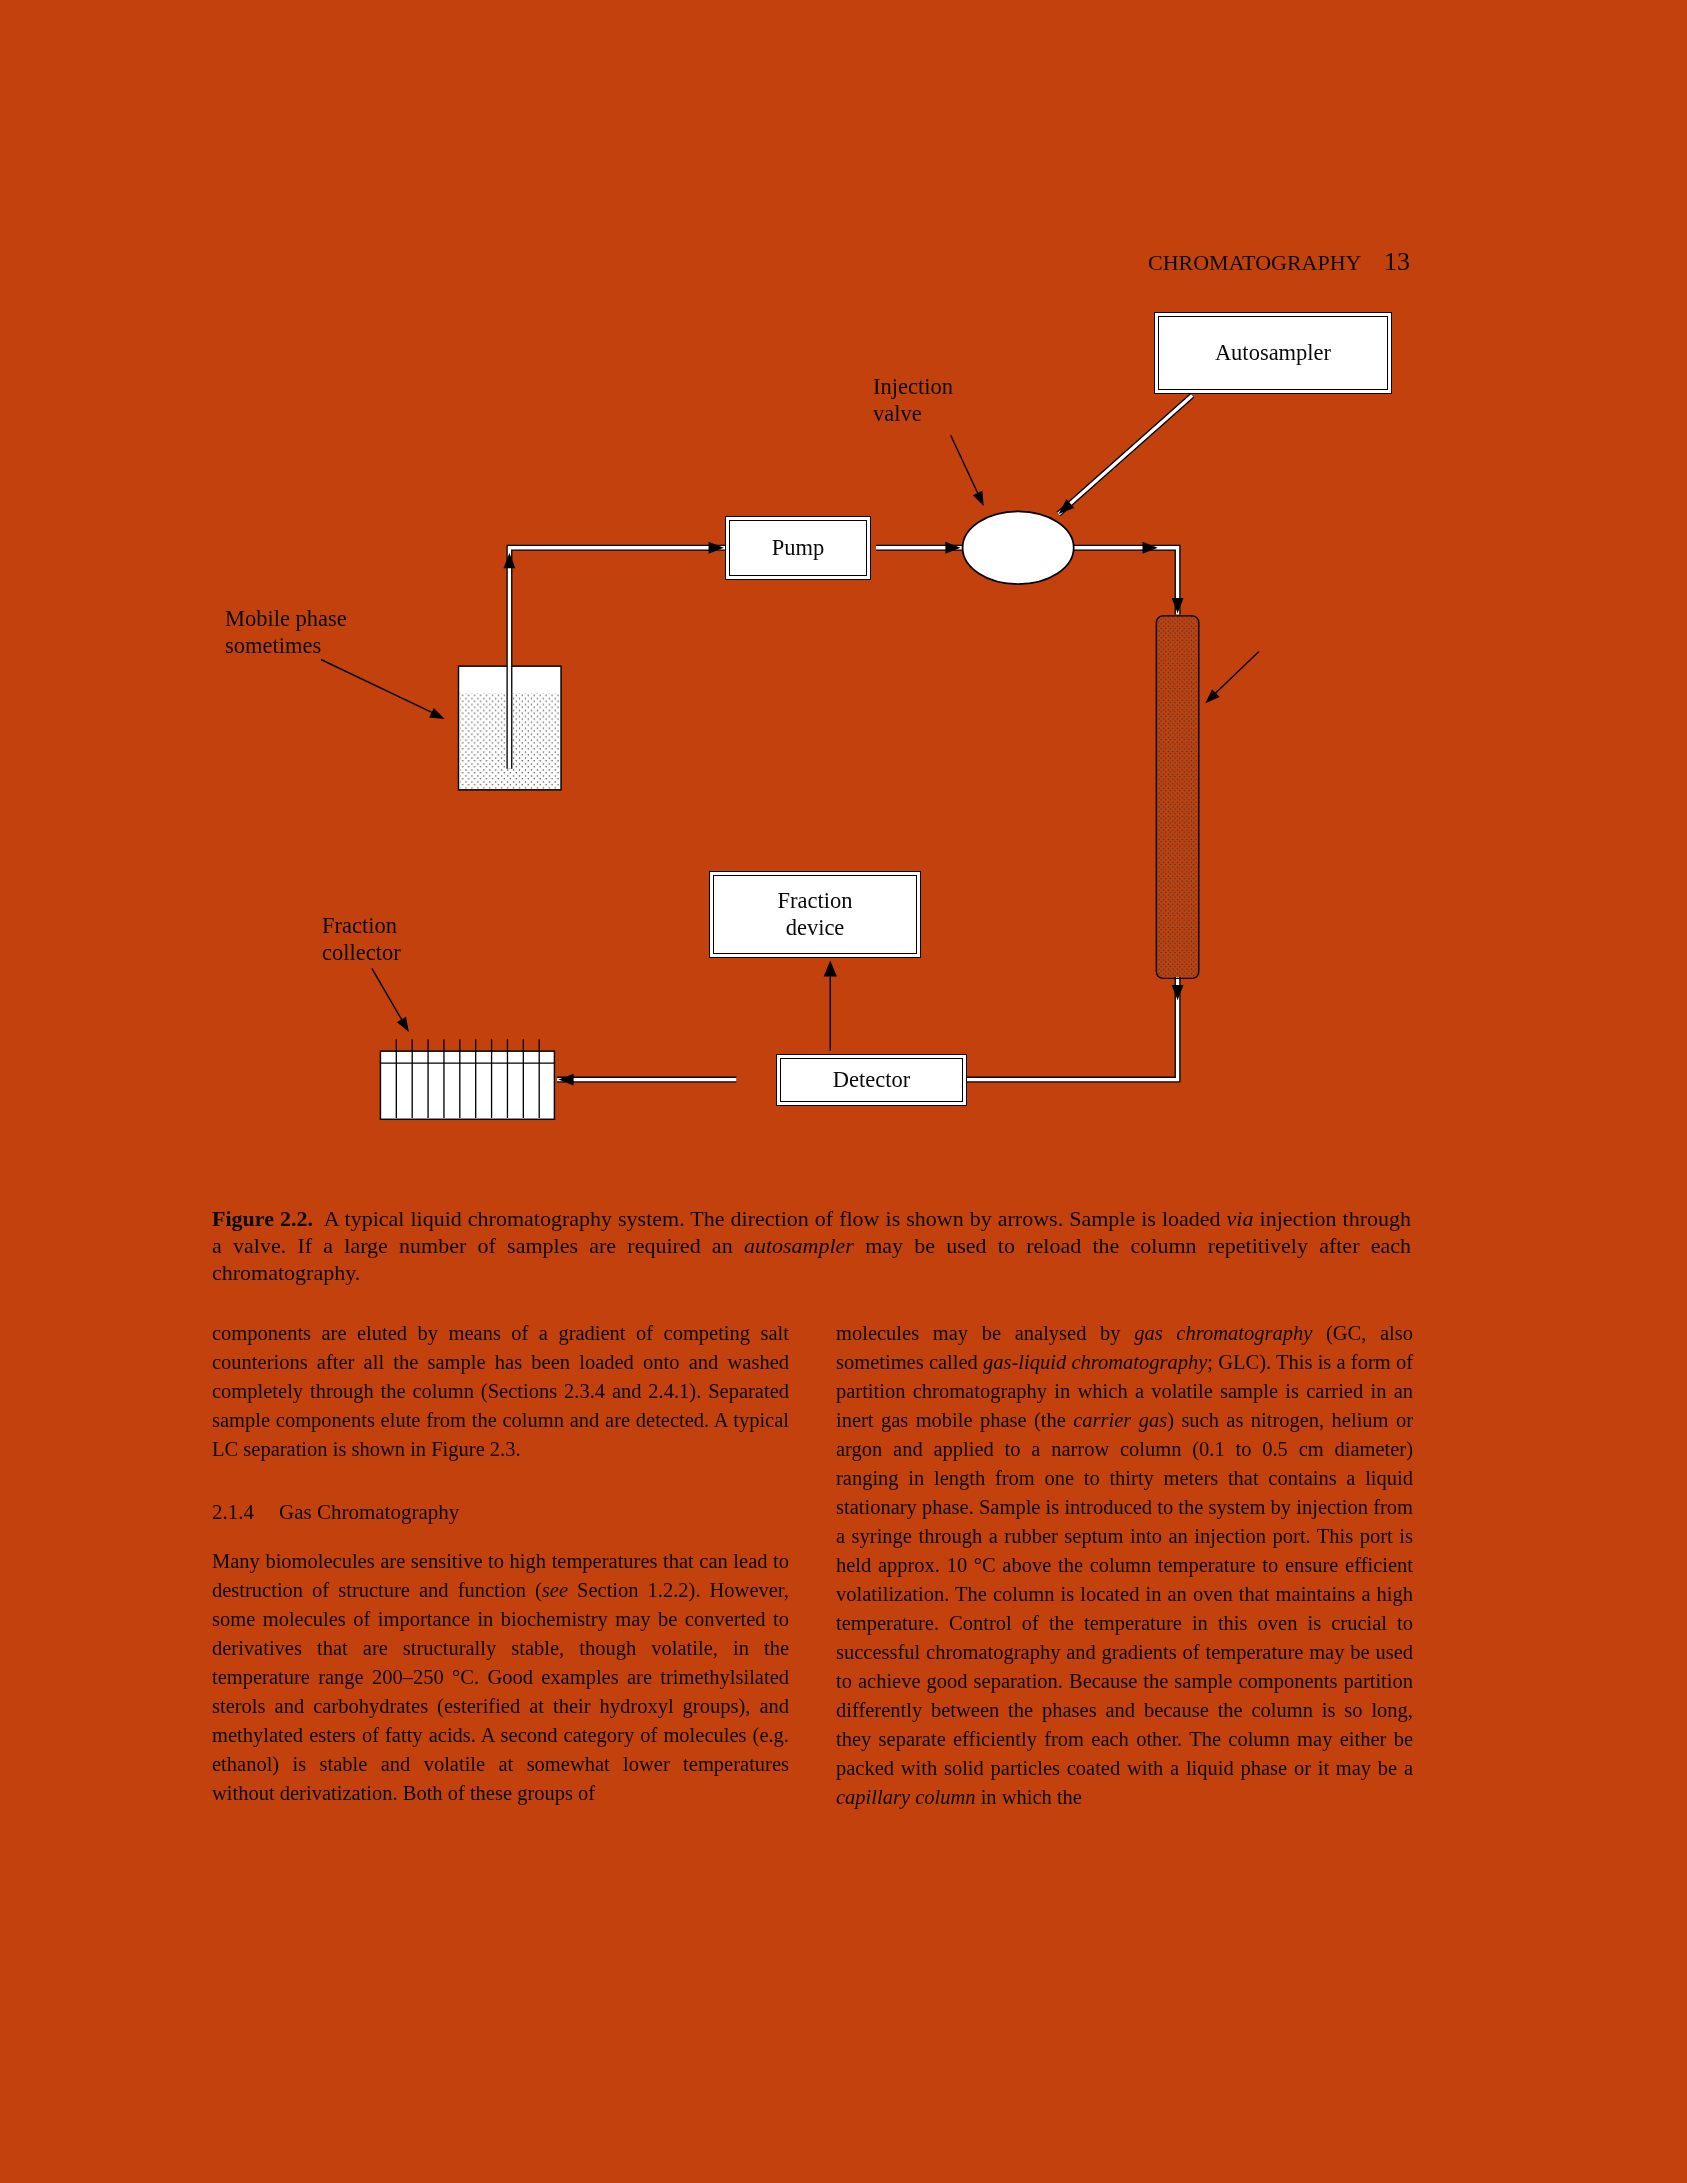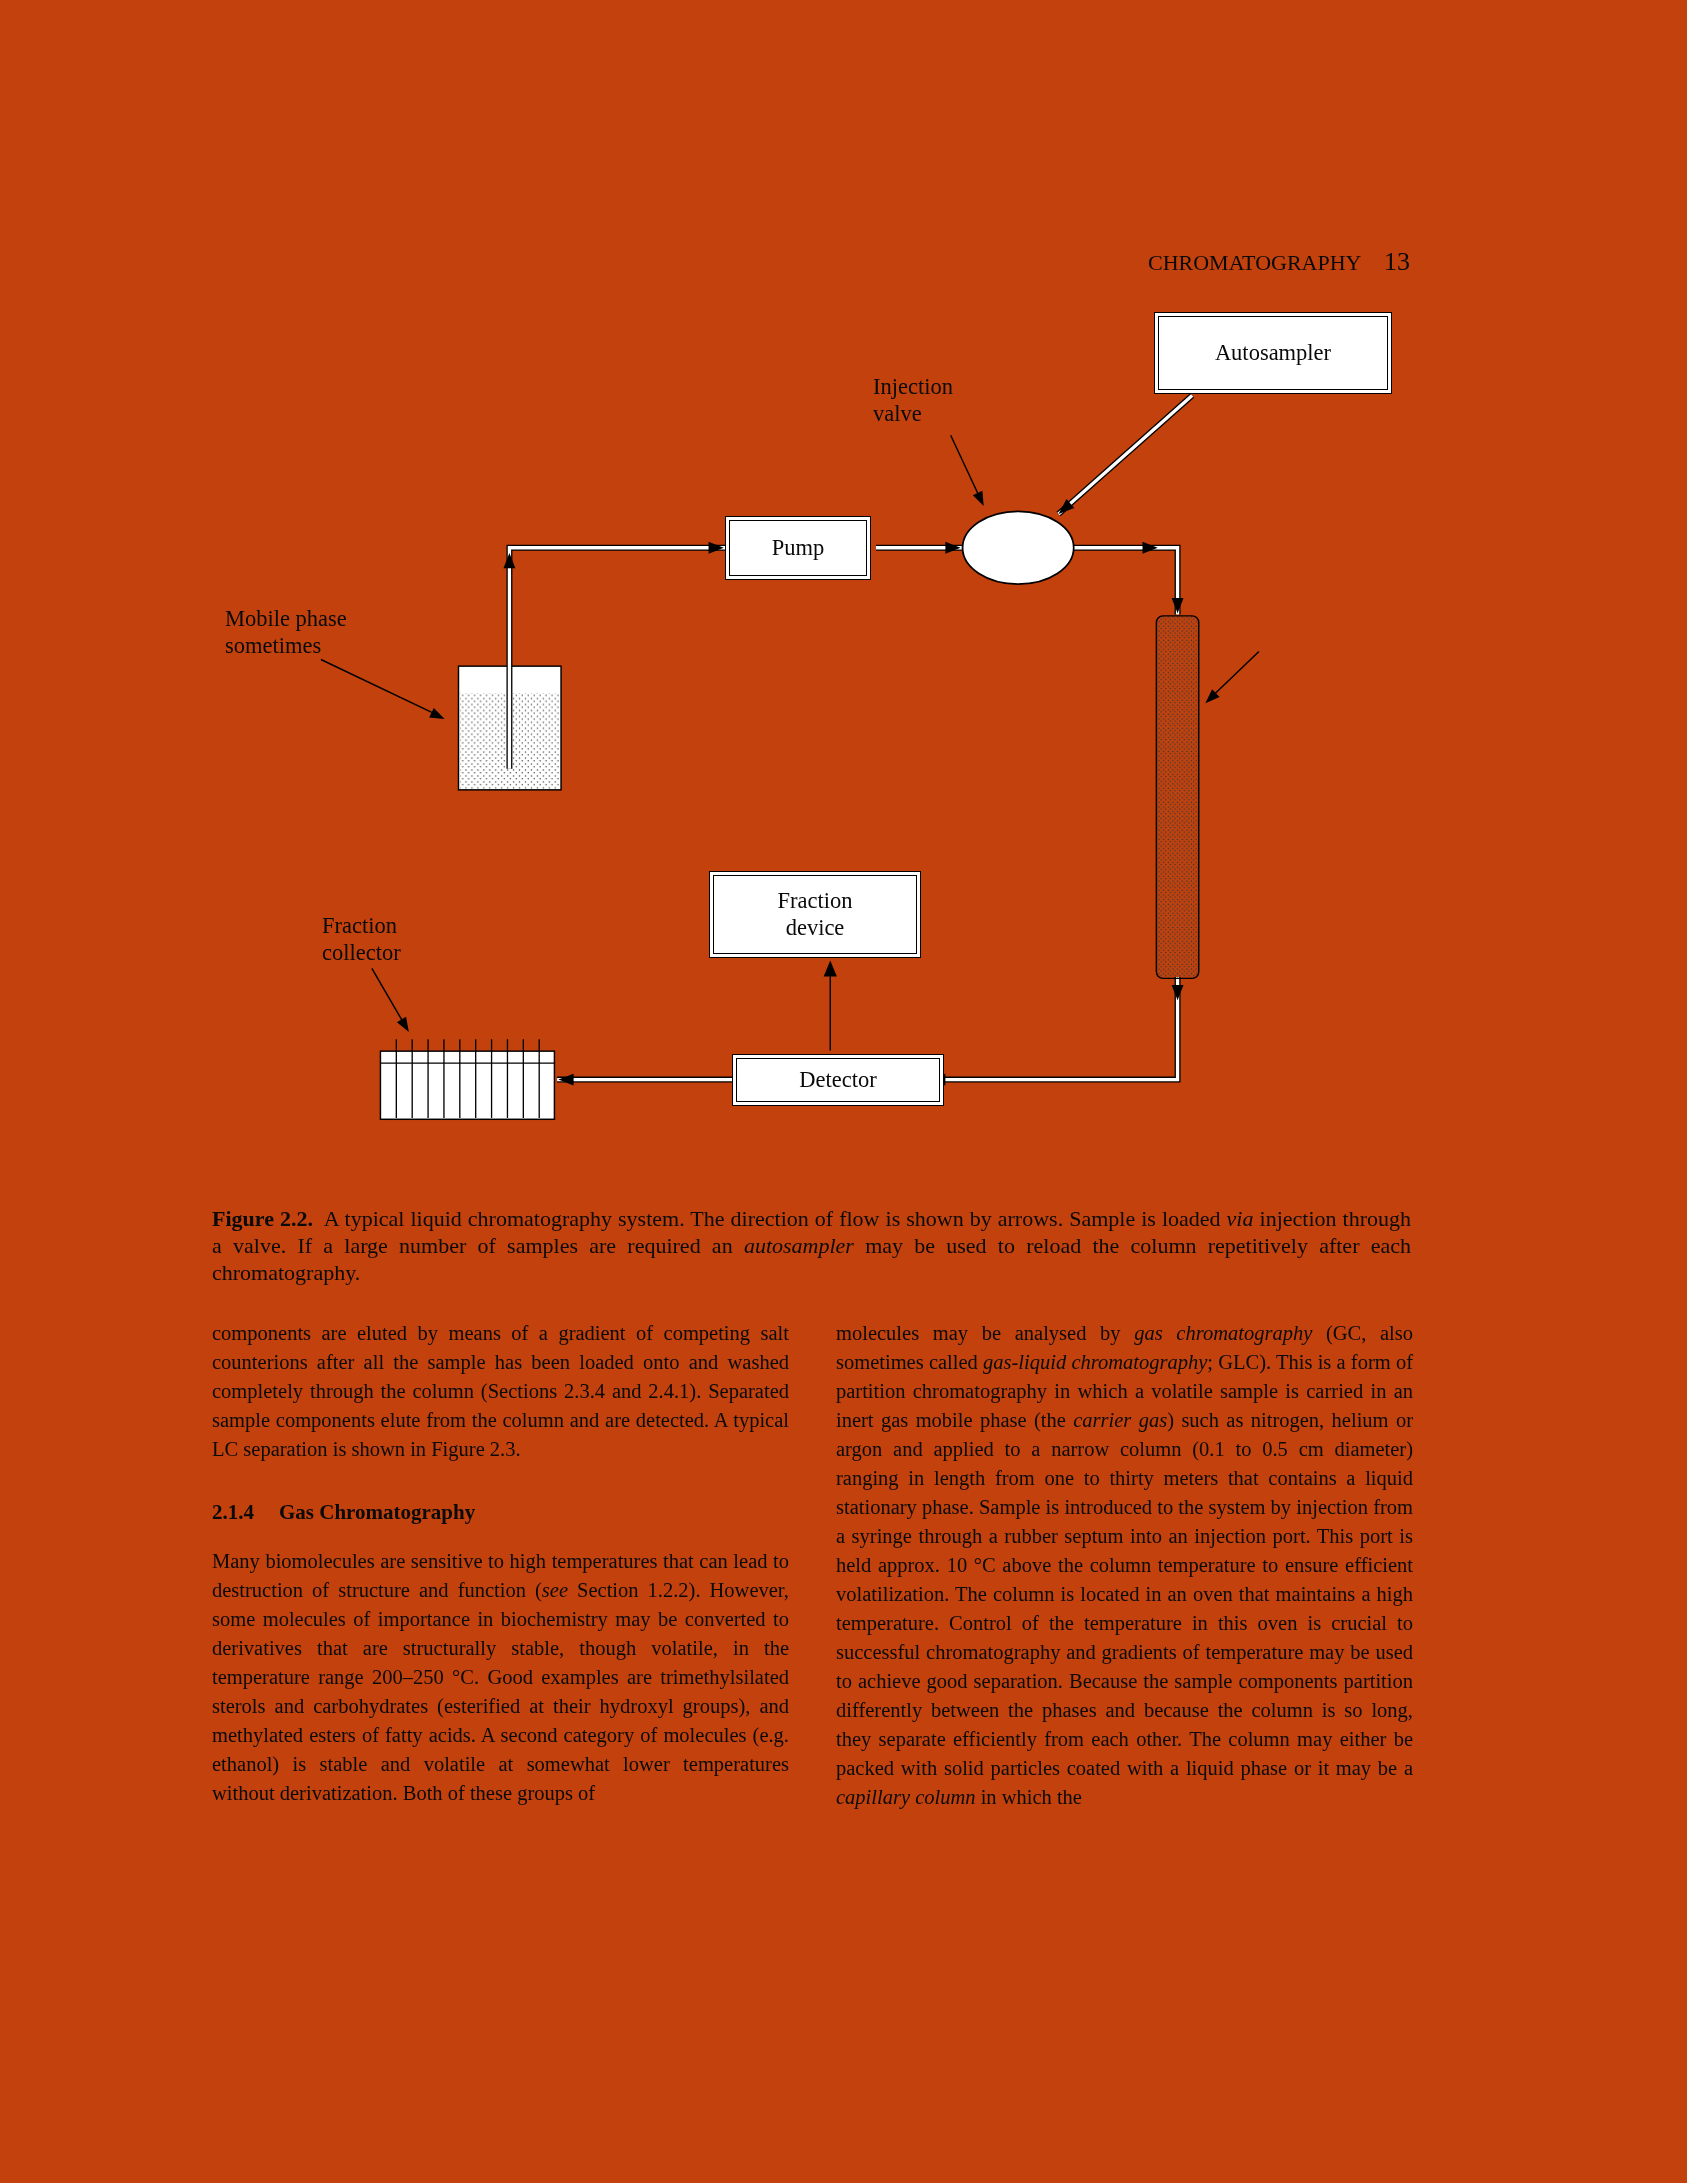--- a/index.html
+++ b/index.html
@@ -12,21 +12,21 @@
   svg.diagram{position:absolute;left:0;top:0}
   .dbox{position:absolute;background:#fff;border:1.3px solid #000}
   .dbox .inner{position:absolute;inset:3.3px;border:1.3px solid #000;display:flex;
                flex-direction:column;align-items:center;justify-content:center;
                font-size:22.5px;line-height:26.5px;text-align:center}
   .lbl{position:absolute;font-size:22.5px;line-height:26.5px}
   .caption{position:absolute;left:212px;top:1205px;width:1199px;
            font-size:22px;line-height:27px;text-align:justify}
   .col{position:absolute;width:577px;font-size:20.5px;line-height:29px}
   .col p{text-align:justify}
-  .subhead{font-size:21px;font-weight:bold;margin:34px 0 20px 0}
+  .subhead{font-size:21px;font-weight:normal;margin:34px 0 20px 0}
   .subhead .hgap{margin-left:25px}
 </style>
 </head>
 <body>
 
 <div class="page">
 
   <div class="runhead">
     <span>CHROMATOGRAPHY</span><span class="pgnum">13</span>
   </div>
@@ -128,21 +128,21 @@
       </div>
   </div>
 
   <div class="dbox" style="left:709px;top:871px;width:212px;height:87px">
     <div class="inner">
       <div>Fraction</div>
       <div>device</div>
     </div>
   </div>
 
-  <div class="dbox" style="left:732px;top:1054px;width:212px;height:52px">
+  <div class="dbox" style="left:776px;top:1054px;width:191px;height:52px">
     <div class="inner">
         <span>Detector</span>
       </div>
   </div>
 
   <div class="lbl" style="left:873px;top:374px;width:132px;">
     <div>Injection</div>
     <div>valve</div>
   </div>
 

